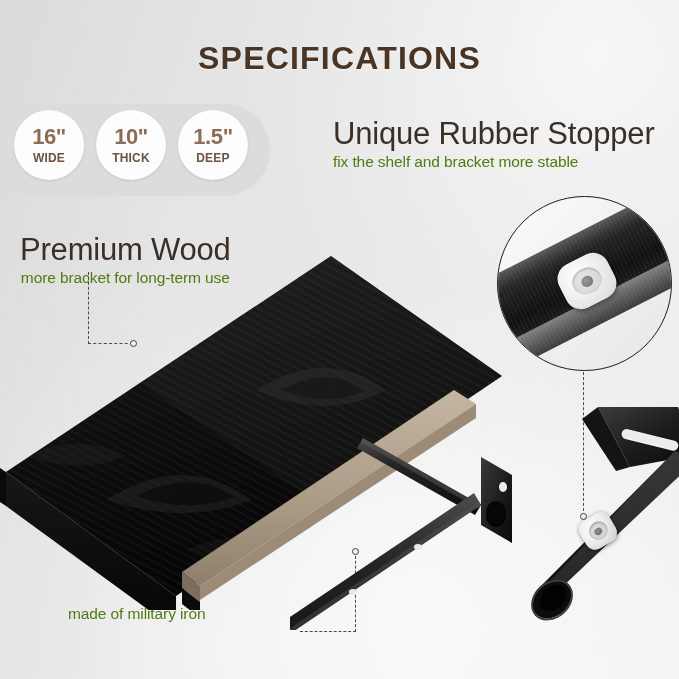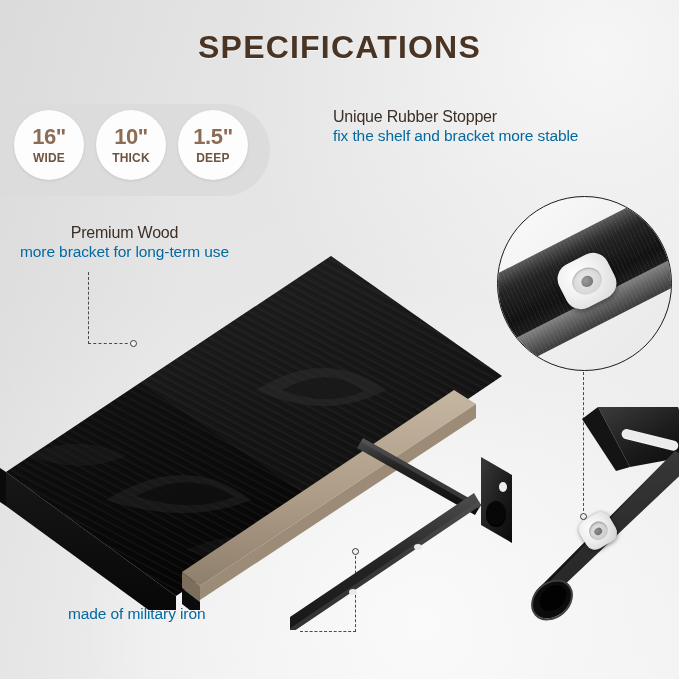--- a/index.html
+++ b/index.html
@@ -18,21 +18,21 @@
       radial-gradient(circle at 62% 92%, #fafafa 0%, rgba(250,250,250,0) 45%),
       radial-gradient(circle at 8% 96%, #ededed 0%, rgba(237,237,237,0) 40%),
       linear-gradient(160deg,#e2e2e2 0%,#e6e6e6 40%,#efefef 75%,#f2f2f2 100%);
   }
   #bg-vig { position:absolute; inset:0;
     background:linear-gradient(95deg, rgba(205,205,205,.35) 0%, rgba(205,205,205,0) 28%);
   }
 
   
   #title {
-    position:absolute; left:0; right:0; top:29px;
+    position:absolute; left:0; right:0; top:40px;
     text-align:center;
     font-size:32px; font-weight:bold; letter-spacing:1.2px;
     color:#4a3423;
     text-shadow:0 1px 0 rgba(255,255,255,.6);
   }
 
   
   #badge-panel {
     position:absolute; left:-40px; top:104px;
     width:310px; height:92px;
@@ -44,22 +44,22 @@
     width:70px; height:70px; border-radius:50%;
     background:#fdfdfd;
     display:flex; flex-direction:column;
     align-items:center; justify-content:center;
     box-shadow:0 1px 3px rgba(0,0,0,.10);
   }
   .badge-val  { font-size:22px; font-weight:bold; color:#8d6c55; line-height:1; letter-spacing:-.4px; }
   .badge-unit { font-size:12px; font-weight:bold; color:#6f5240; line-height:1; margin-top:4px; letter-spacing:.2px;text-align:center; }
 
   
-  .callout-h  { font-size:16px; font-weight:normal; color:#3b2f26; letter-spacing:-.2px; white-space:nowrap; }
-  .callout-s  { font-size:15.5px; color:#0369a1; letter-spacing:-.1px; white-space:nowrap; margin-top:1px; }
+  .callout-h  { font-size:31px; font-weight:normal; color:#3b2f26; letter-spacing:-.2px; white-space:nowrap;margin-top:8px; }
+  .callout-s  { font-size:15.5px; color:#4d7c0f; letter-spacing:-.1px; white-space:nowrap; margin-top:1px; }
 
   #co-stopper { position:absolute; left:333px; top:108px; }
   #co-wood    { position:absolute; left:20px;  top:224px;text-align:center; }
   #co-bracket { position:absolute; left:68px;  top:604px; }
 
   
   .dash-v, .dash-h { position:absolute; }
   .dash-v { border-left:1.4px dashed #4a4a4a; }
   .dash-h { border-top:1.4px dashed #4a4a4a; }
   .dot {

